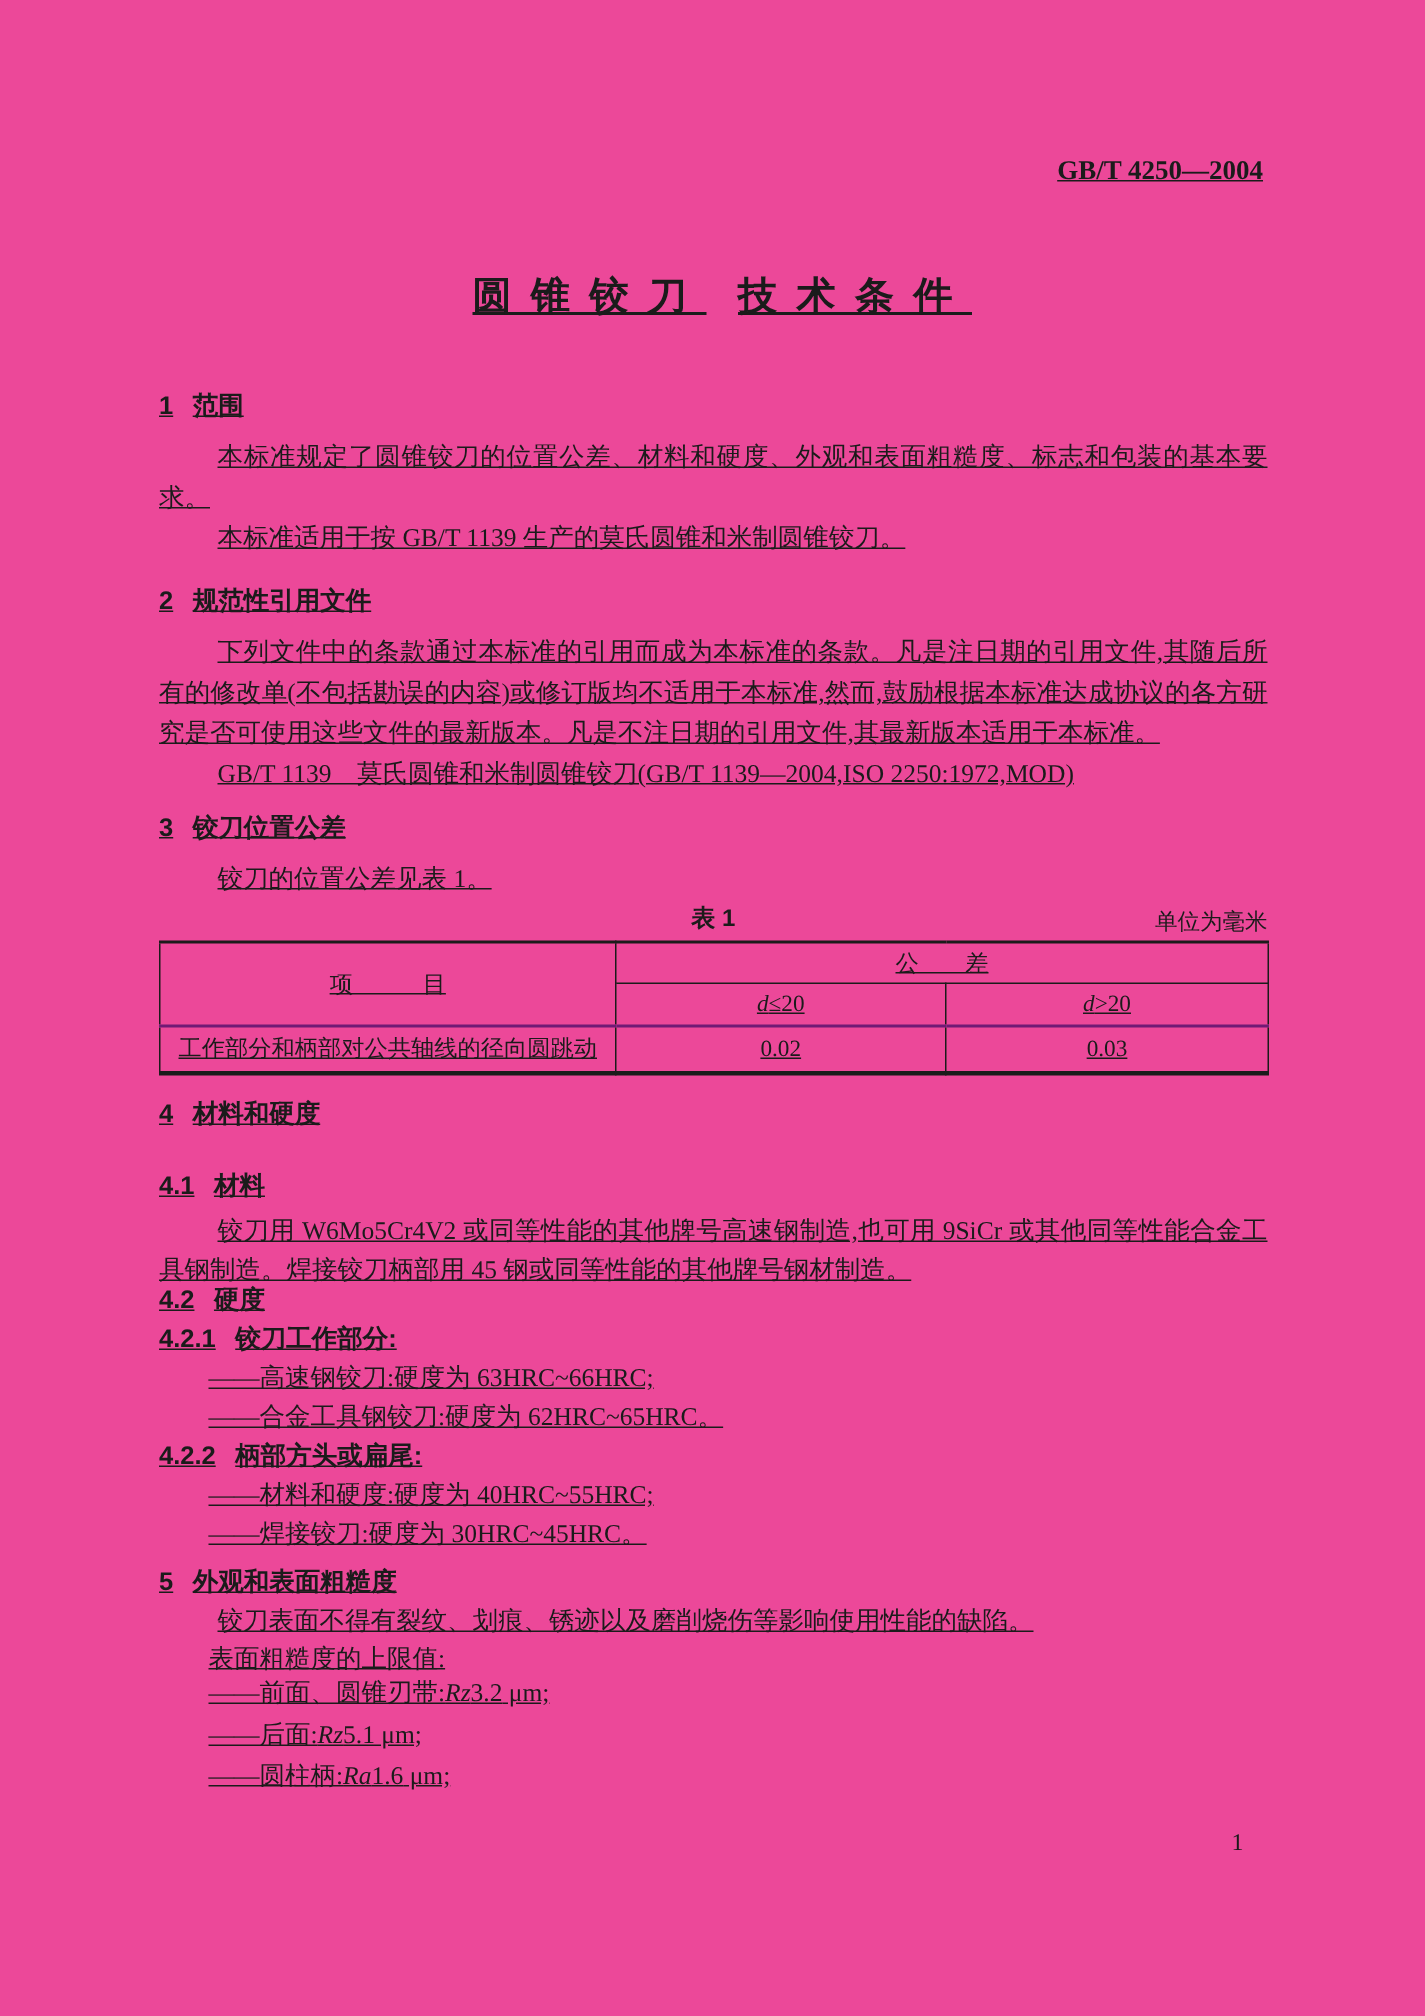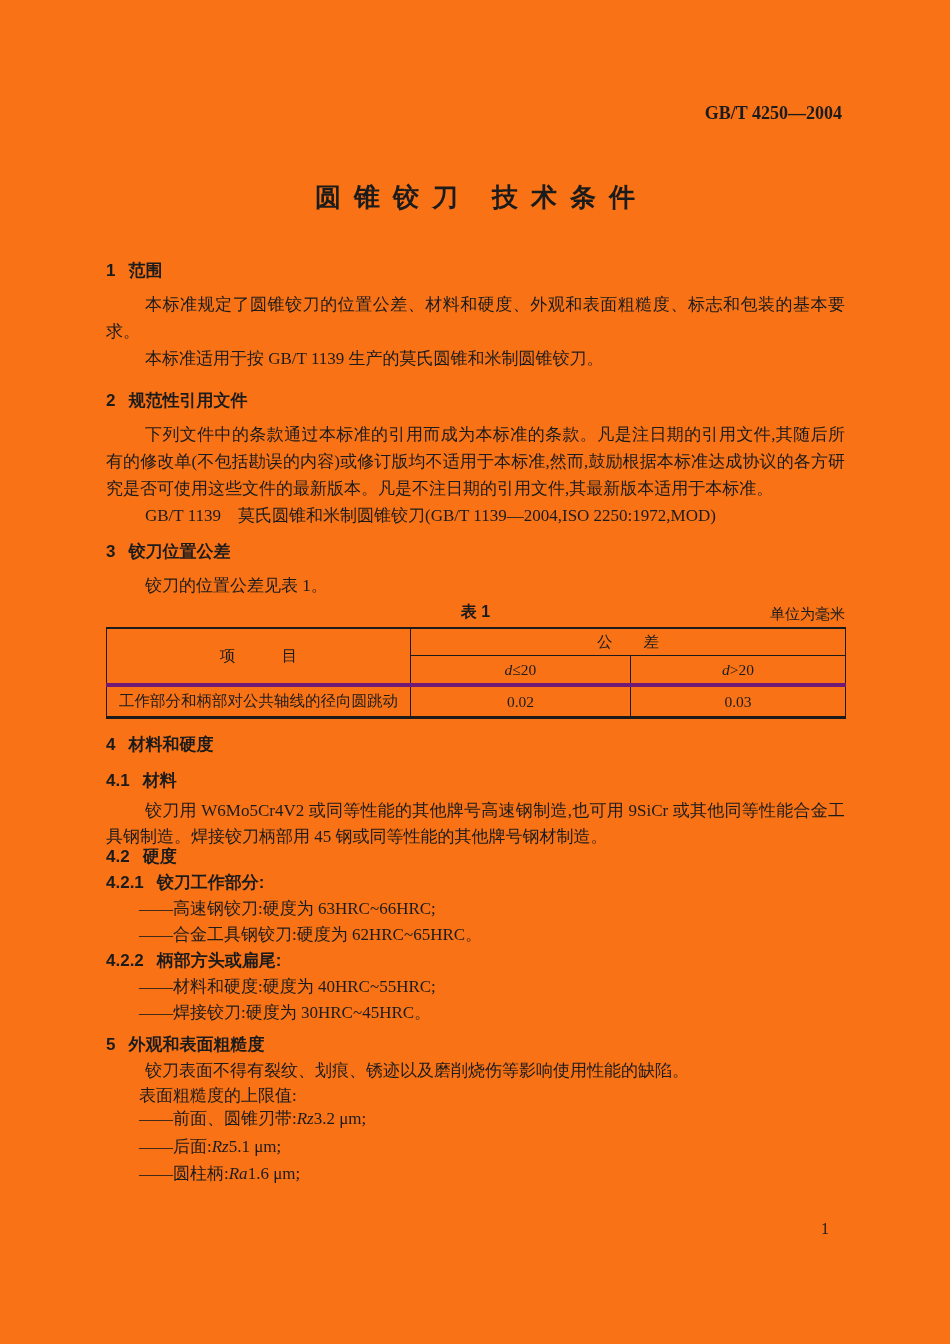--- a/index.html
+++ b/index.html
@@ -1,23 +1,24 @@
 <!DOCTYPE html>
 <html><head>
 <meta charset="utf-8">
 <style>
   html,body { margin:0; padding:0; background:#e8e8e8; }
   .page {
     position:relative;
     width:950px; height:1344px;
     margin:0 auto;
-    background:#f97316;
+    background:#ec4899;
     color:#1b1b1b;
     font-family:"Liberation Serif", serif;
     overflow:hidden;
+    text-decoration:underline;
   }
   .doc-header {
     padding-top:103px;
     padding-right:108px;
     text-align:right;
     font-family:"Liberation Serif", serif;
     font-weight:bold;
     font-size:18px;
     line-height:21px;
   }
@@ -82,21 +83,21 @@
   }
   table.t1 td {
     border:1px solid #1b1b1b;
     font-size:15.5px;
     text-align:center;
     vertical-align:middle;
     padding:0;
   }
   table.t1 tr.r1 td { height:26px; }
   table.t1 tr.r2 td { height:27px; }
-  table.t1 tr.r3 td { height:29px; border-top:4px solid #701a75;margin-top:20px; }
+  table.t1 tr.r3 td { height:29px; border-top:2px solid #701a75;margin-top:20px; }
   .var { font-style:italic; font-family:"Liberation Serif", serif; }
   .rsym { font-style:italic; font-family:"Liberation Serif", serif; }
   .pageno {
     position:absolute;
     left:814px; top:1220px;
     width:22px;
     text-align:center;
     font-size:16px;
   }
 </style>
@@ -148,21 +149,21 @@
       <tr class="r3">
         <td>工作部分和柄部对公共轴线的径向圆跳动</td>
         <td>0.02</td>
         <td>0.03</td>
       </tr>
     </tbody>
       </table>
 
     <p class="h1" style="margin-top:12px"><span class="num">4</span><span>材料和硬度</span></p>
 
-    <p class="h2" style="margin-top:10px"><span class="num">4.1</span><span>材料</span></p>
+    <p class="h2" style="margin-top:22px"><span class="num">4.1</span><span>材料</span></p>
     <p class="para lh26 indent" style="margin-top:4px">铰刀用 W6Mo5Cr4V2 或同等性能的其他牌号高速钢制造,也可用 9SiCr 或其他同等性能合金工具钢制造。焊接铰刀柄部用 45 钢或同等性能的其他牌号钢材制造。</p>
 
     <p class="h2" style="margin-top:-6px"><span class="num">4.2</span><span>硬度</span></p>
 
     <p class="h2"><span class="num">4.2.1</span><span>铰刀工作部分:</span></p>
     <p class="dash-item">——高速钢铰刀:硬度为 63HRC~66HRC;</p>
     <p class="dash-item">——合金工具钢铰刀:硬度为 62HRC~65HRC。</p>
 
     <p class="h2"><span class="num">4.2.2</span><span>柄部方头或扁尾:</span></p>
     <p class="dash-item">——材料和硬度:硬度为 40HRC~55HRC;</p>

